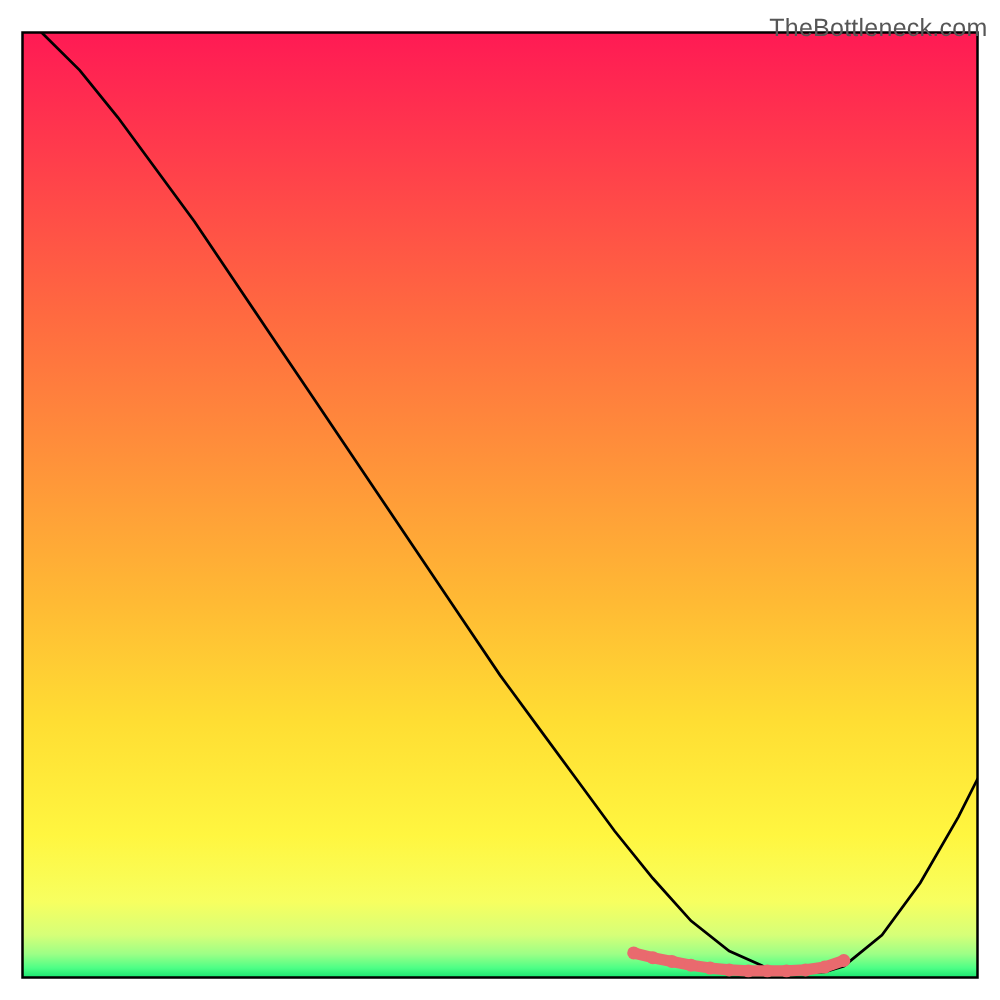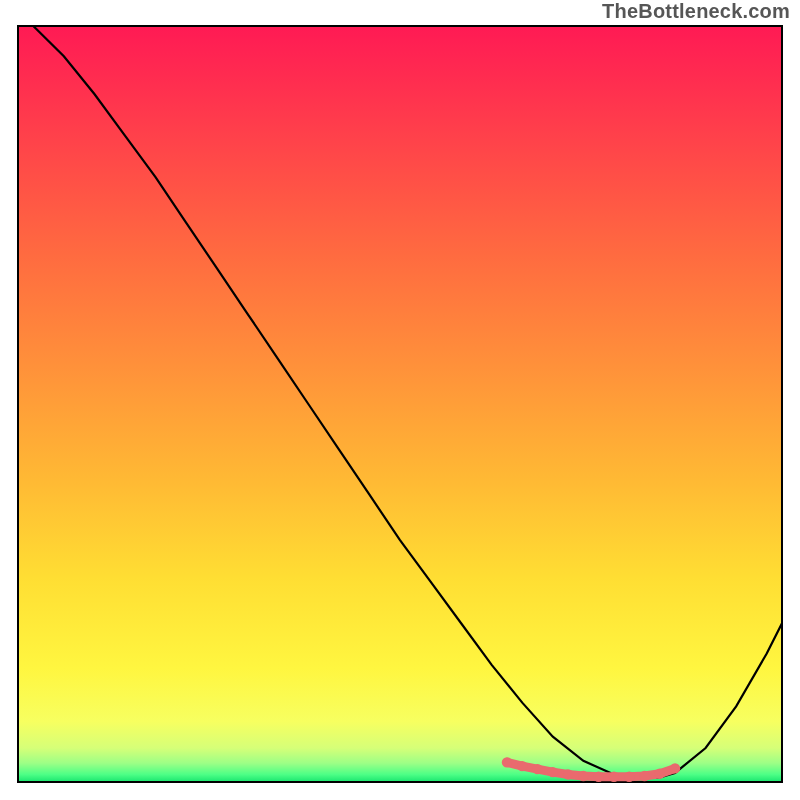--- a/index.html
+++ b/index.html
@@ -10,25 +10,25 @@
     background: #ffffff;
     overflow: hidden;
   }
   .chart-wrap {
     position: relative;
     width: 800px;
     height: 800px;
   }
   .watermark {
     position: absolute;
-    top: 0;
+    top: 12px;
     right: 10px;
     font-family: Arial, Helvetica, sans-serif;
     font-size: 20px;
-    font-weight: 700;
+    font-weight: 400;
     color: #565656;
     letter-spacing: 0.2px;
     user-select: none;
     text-align: right;
   }
   svg {
     display: block;
   }
 </style>
 </head>

